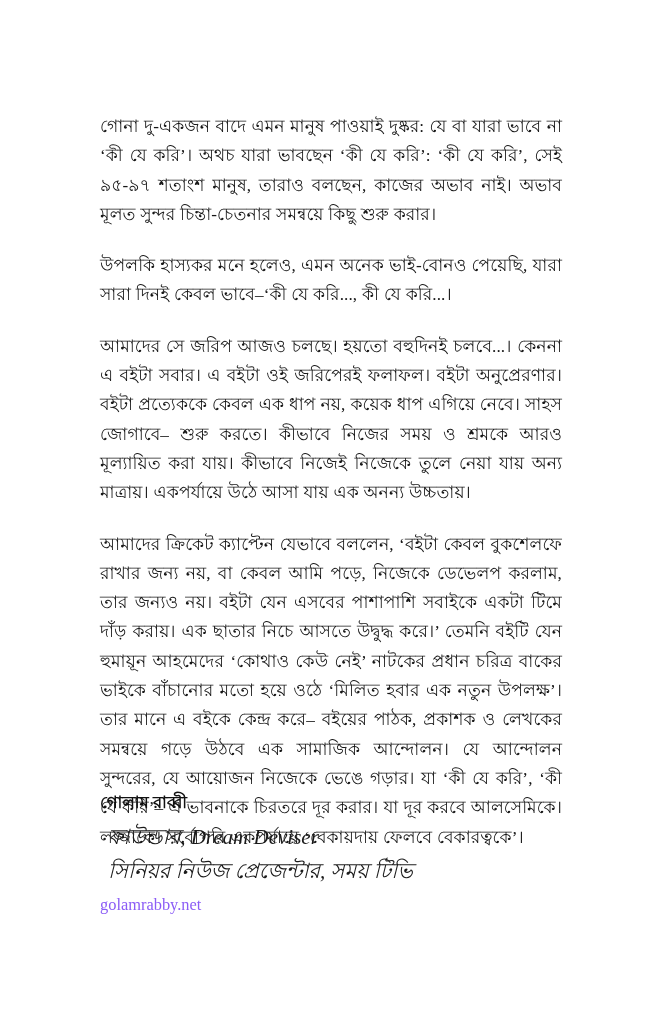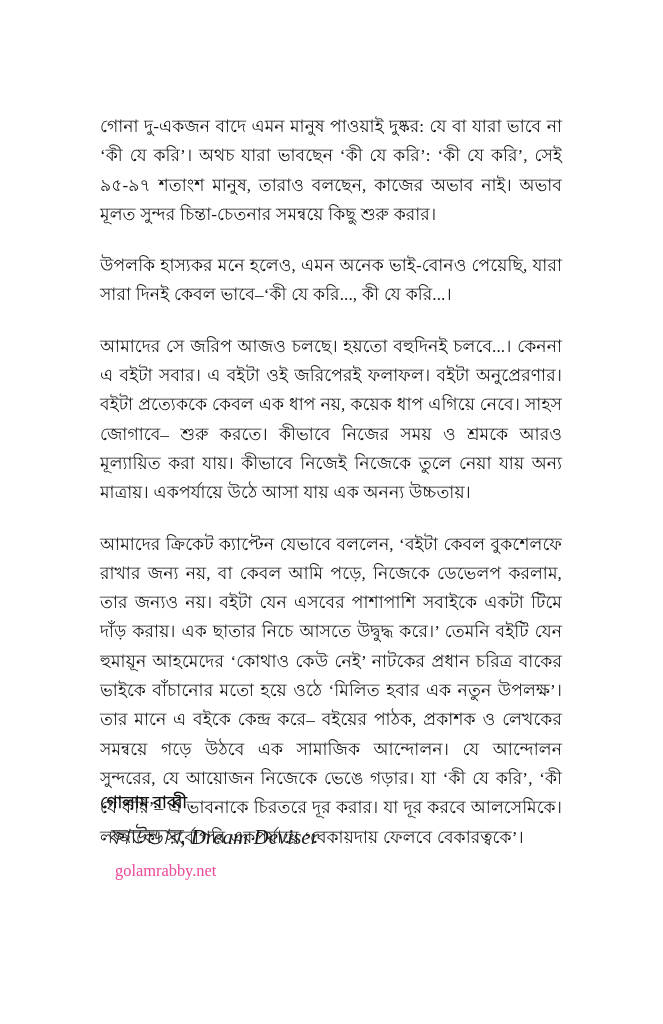--- a/index.html
+++ b/index.html
@@ -78,36 +78,37 @@
     font-style: italic;
   }
 
   .sig-latin {
     font-family: "Liberation Serif", "DejaVu Serif", serif;
   }
 
   .sig-url {
     font-size: 16.4px;
     line-height: 26px;
-    margin: 2px 0 0 15px;
-    color: #ec4899;
+    margin: 2px 0 0 0;
+    color: #8b5cf6;
     font-family: "Liberation Serif", "DejaVu Serif", serif;
   }
 </style>
 </head>
 <body>
 
 <div class="page">
 
   <div class="text-block">
     <p class="para bn">গোনা দু-একজন বাদে এমন মানুষ পাওয়াই দুষ্কর: যে বা যারা ভাবে না ‘কী যে করি’। অথচ যারা ভাবছেন ‘কী যে করি’: ‘কী যে করি’, সেই ৯৫-৯৭ শতাংশ মানুষ, তারাও বলছেন, কাজের অভাব নাই। অভাব মূলত সুন্দর চিন্তা-চেতনার সমন্বয়ে কিছু শুরু করার।</p>
     <p class="para bn">উপলকি হাস্যকর মনে হলেও, এমন অনেক ভাই-বোনও পেয়েছি, যারা সারা দিনই কেবল ভাবে–‘কী যে করি..., কী যে করি...।</p>
     <p class="para bn">আমাদের সে জরিপ আজও চলছে। হয়তো বহুদিনই চলবে...। কেননা এ বইটা সবার। এ বইটা ওই জরিপেরই ফলাফল। বইটা অনুপ্রেরণার। বইটা প্রত্যেককে কেবল এক ধাপ নয়, কয়েক ধাপ এগিয়ে নেবে। সাহস জোগাবে– শুরু করতে। কীভাবে নিজের সময় ও শ্রমকে আরও মূল্যায়িত করা যায়। কীভাবে নিজেই নিজেকে তুলে নেয়া যায় অন্য মাত্রায়। একপর্যায়ে উঠে আসা যায় এক অনন্য উচ্চতায়।</p>
     <p class="para bn">আমাদের ক্রিকেট ক্যাপ্টেন যেভাবে বললেন, ‘বইটা কেবল বুকশেলফে রাখার জন্য নয়, বা কেবল আমি পড়ে, নিজেকে ডেভেলপ করলাম, তার জন্যও নয়। বইটা যেন এসবের পাশাপাশি সবাইকে একটা টিমে দাঁড় করায়। এক ছাতার নিচে আসতে উদ্বুদ্ধ করে।’ তেমনি বইটি যেন হুমায়ূন আহমেদের ‘কোথাও কেউ নেই’ নাটকের প্রধান চরিত্র বাকের ভাইকে বাঁচানোর মতো হয়ে ওঠে ‘মিলিত হবার এক নতুন উপলক্ষ’। তার মানে এ বইকে কেন্দ্র করে– বইয়ের পাঠক, প্রকাশক ও লেখকের সমন্বয়ে গড়ে উঠবে এক সামাজিক আন্দোলন। যে আন্দোলন সুন্দরের, যে আয়োজন নিজেকে ভেঙে গড়ার। যা ‘কী যে করি’, ‘কী যে করি’– এ ভাবনাকে চিরতরে দূর করার। যা দূর করবে আলসেমিকে। লজ্জাকে। সর্বোপরি একপর্যায়ে ‘বেকায়দায় ফেলবে বেকারত্বকে’।</p>
   </div>
 
   <div class="signature">
     <p class="sig-name bn">গোলাম রাব্বী</p>
     <p class="sig-line sig-latin">ফাউন্ডার, Dream Deviser</p>
+    <p class="sig-line bn">সিনিয়র নিউজ প্রেজেন্টার, সময় টিভি</p>
     <p class="sig-url">golamrabby.net</p>
   </div>
 
 </div>
 
 </body></html>

